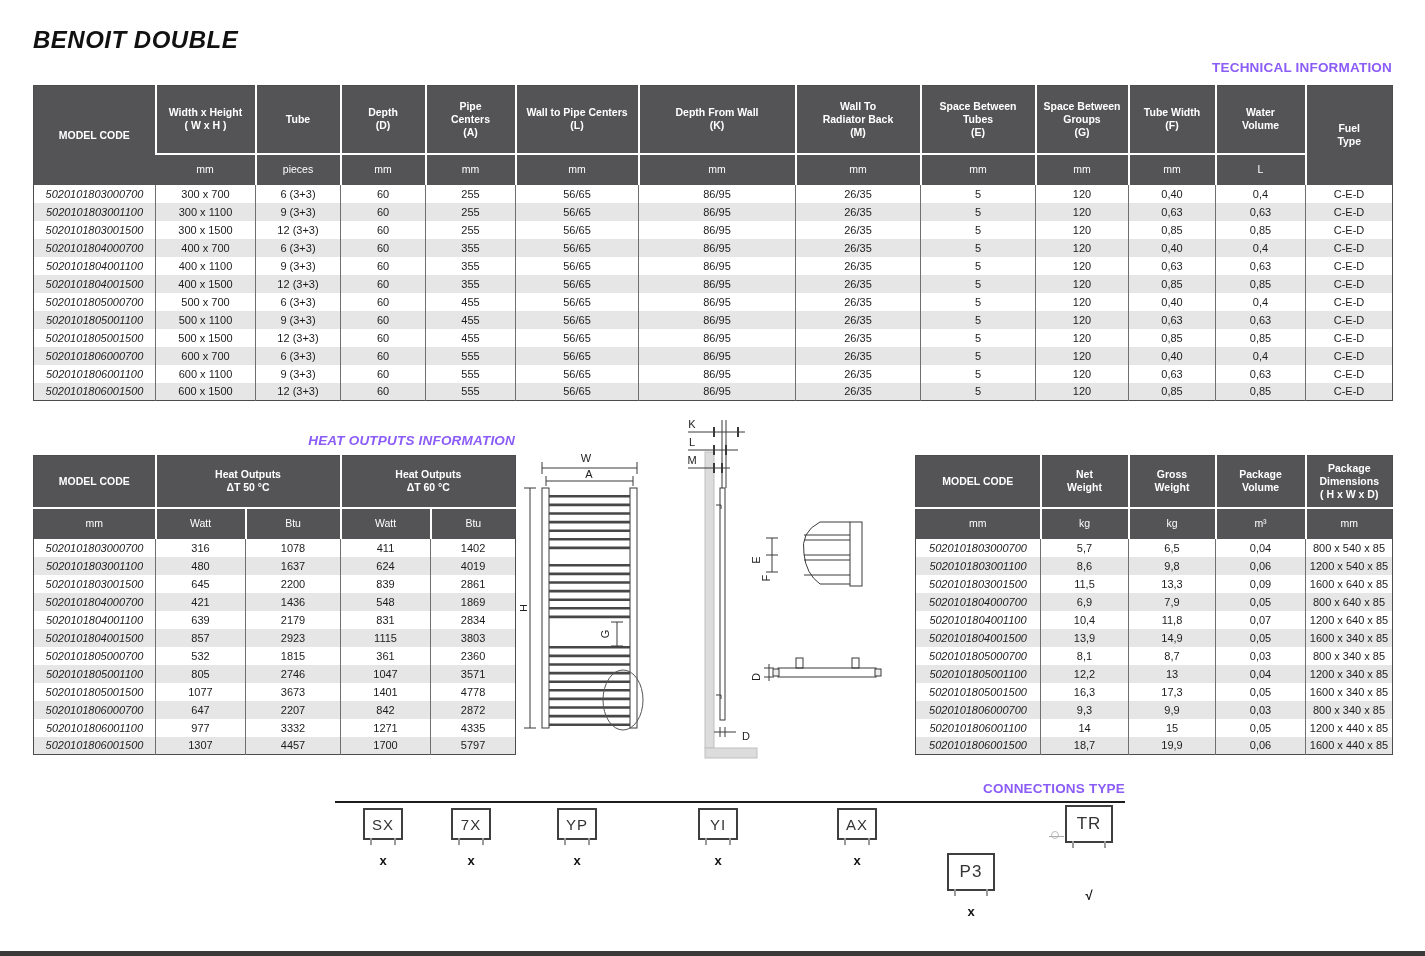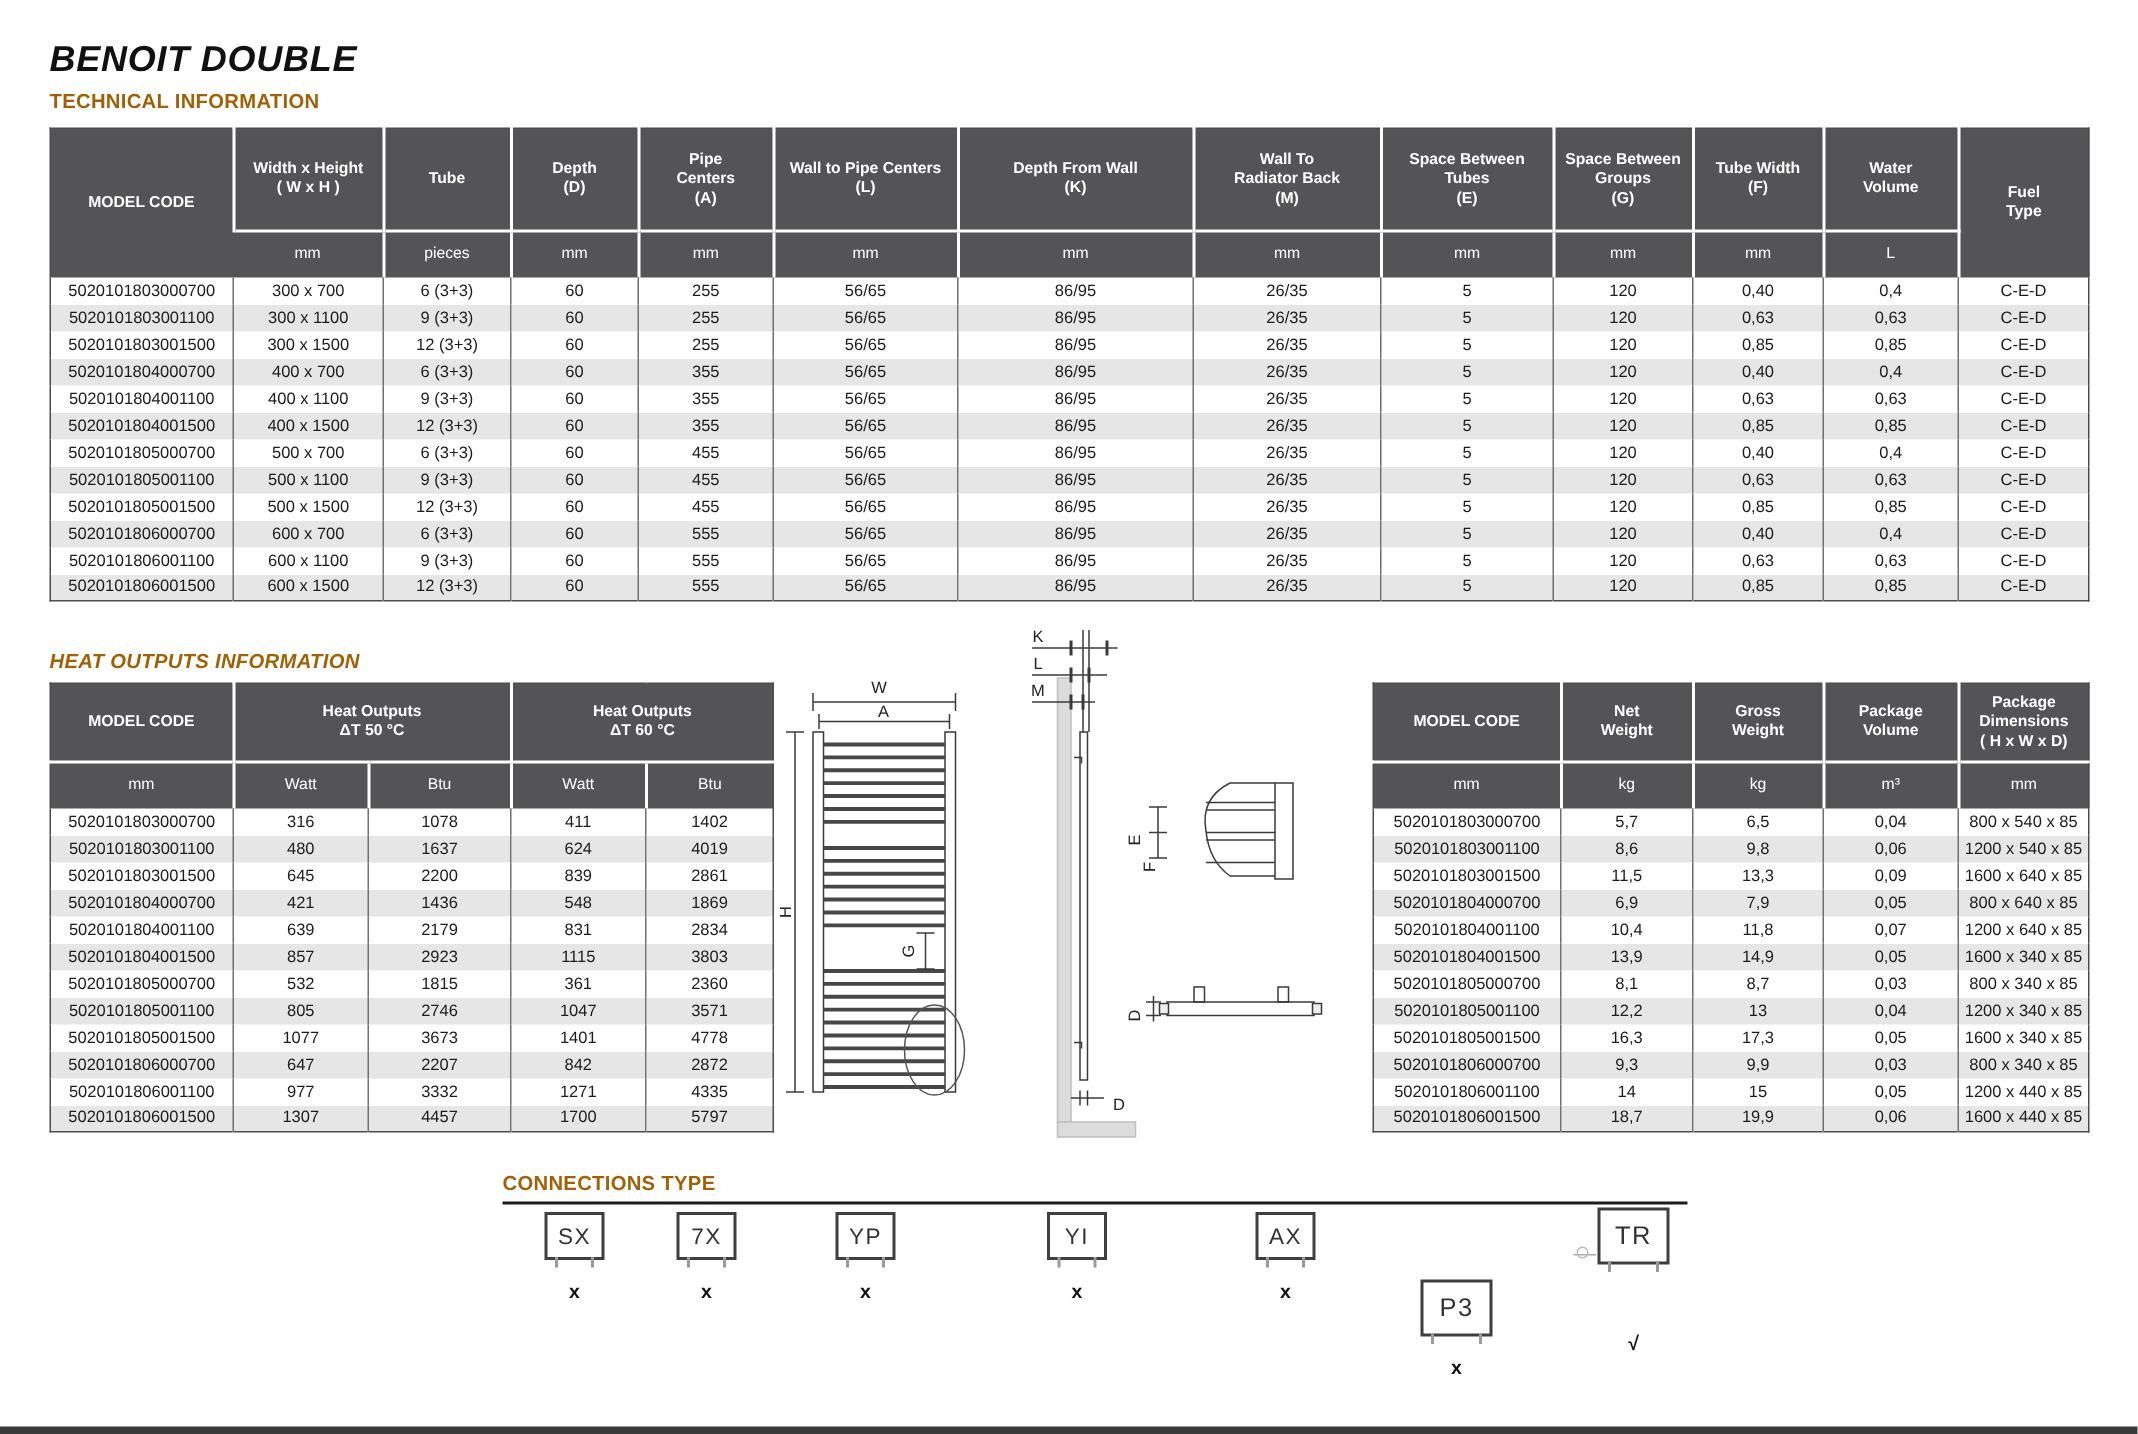--- a/index.html
+++ b/index.html
@@ -6,38 +6,38 @@
   html,body { background:#ffffff; }
   body {
     width:1425px; height:956px; position:relative; overflow:hidden;
     font-family:"Liberation Sans", sans-serif; color:#1c1c1c;
   }
   .sheet-title {
     position:absolute; left:33px; top:26px;
     font-size:24px; font-weight:bold; font-style:italic; letter-spacing:.5px; color:#111;
   }
   .section-title {
-    position:absolute; text-align:left; font-weight:bold; font-size:13.5px; color:#a16207; letter-spacing:.2px;
+    position:absolute; text-align:right; font-weight:bold; font-size:13.5px; color:#8b5cf6; letter-spacing:.2px;
   }
   
   .tbl-wrap { position:absolute; }
   table { border-collapse:collapse; table-layout:fixed; width:100%;
           border:1px solid #4c4c4c; }
   th {
     background:#545456; color:#fff; font-weight:bold; font-size:10.5px;
     vertical-align:middle; text-align:center; white-space:pre-line; line-height:1.25;
     border-left:2px solid #fff; padding:2px 1px;
   }
   th:first-child { border-left:none; }
   tr.units th { border-top:2px solid #fff; font-weight:normal; font-size:10.5px; height:31px; padding:0 1px; }
   tbody td {
     font-size:11px; text-align:center; height:18px; padding:0 2px;
     border-left:1px solid #6f6f6f; white-space:nowrap; overflow:hidden;
   }
-  tbody td:first-child { border-left:none; }
+  tbody td:first-child { border-left:none;font-style:italic; }
   tbody tr:nth-child(even) td { background:#e6e6e6; }
   .tech-head-row th { height:68px; }
   .sub-head-row th { height:52px; }
   
   .conn-rule { position:absolute; left:335px; top:801px; width:790px; border-top:2px solid #1c1c1c; }
   .conn {
     position:absolute; display:flex; flex-direction:column; align-items:center;text-align:right;
   }
   .conn-box {
     position:relative; border:2px solid #3f3f3f; background:#fff;

